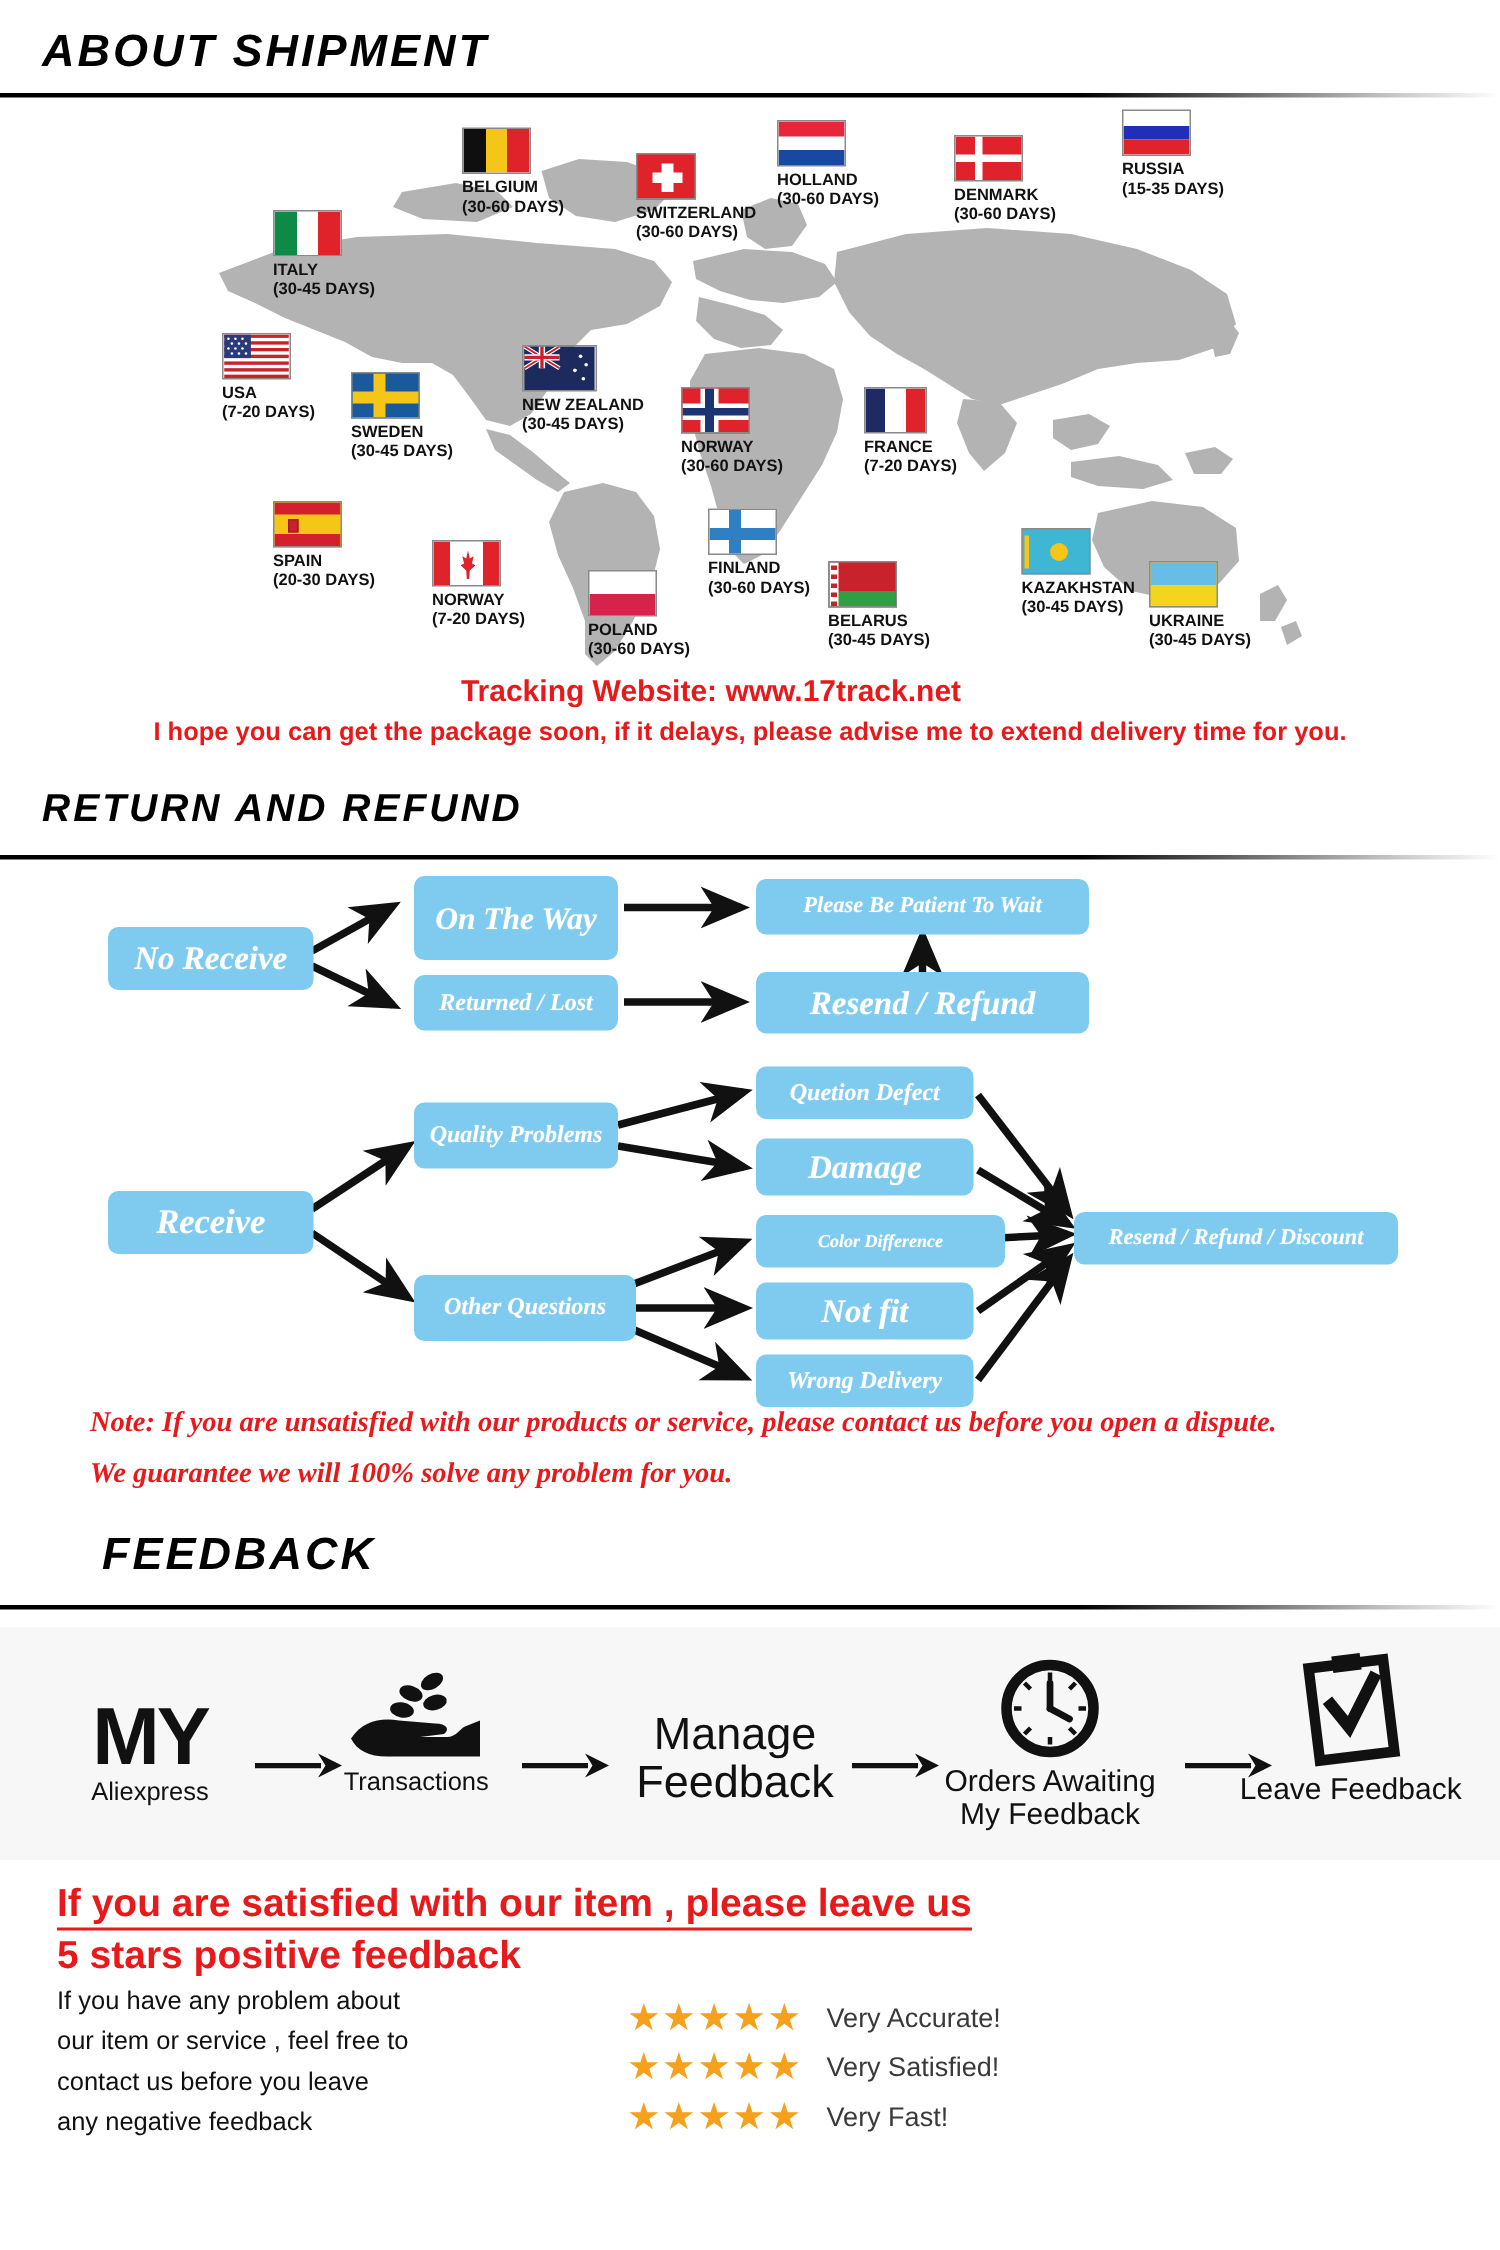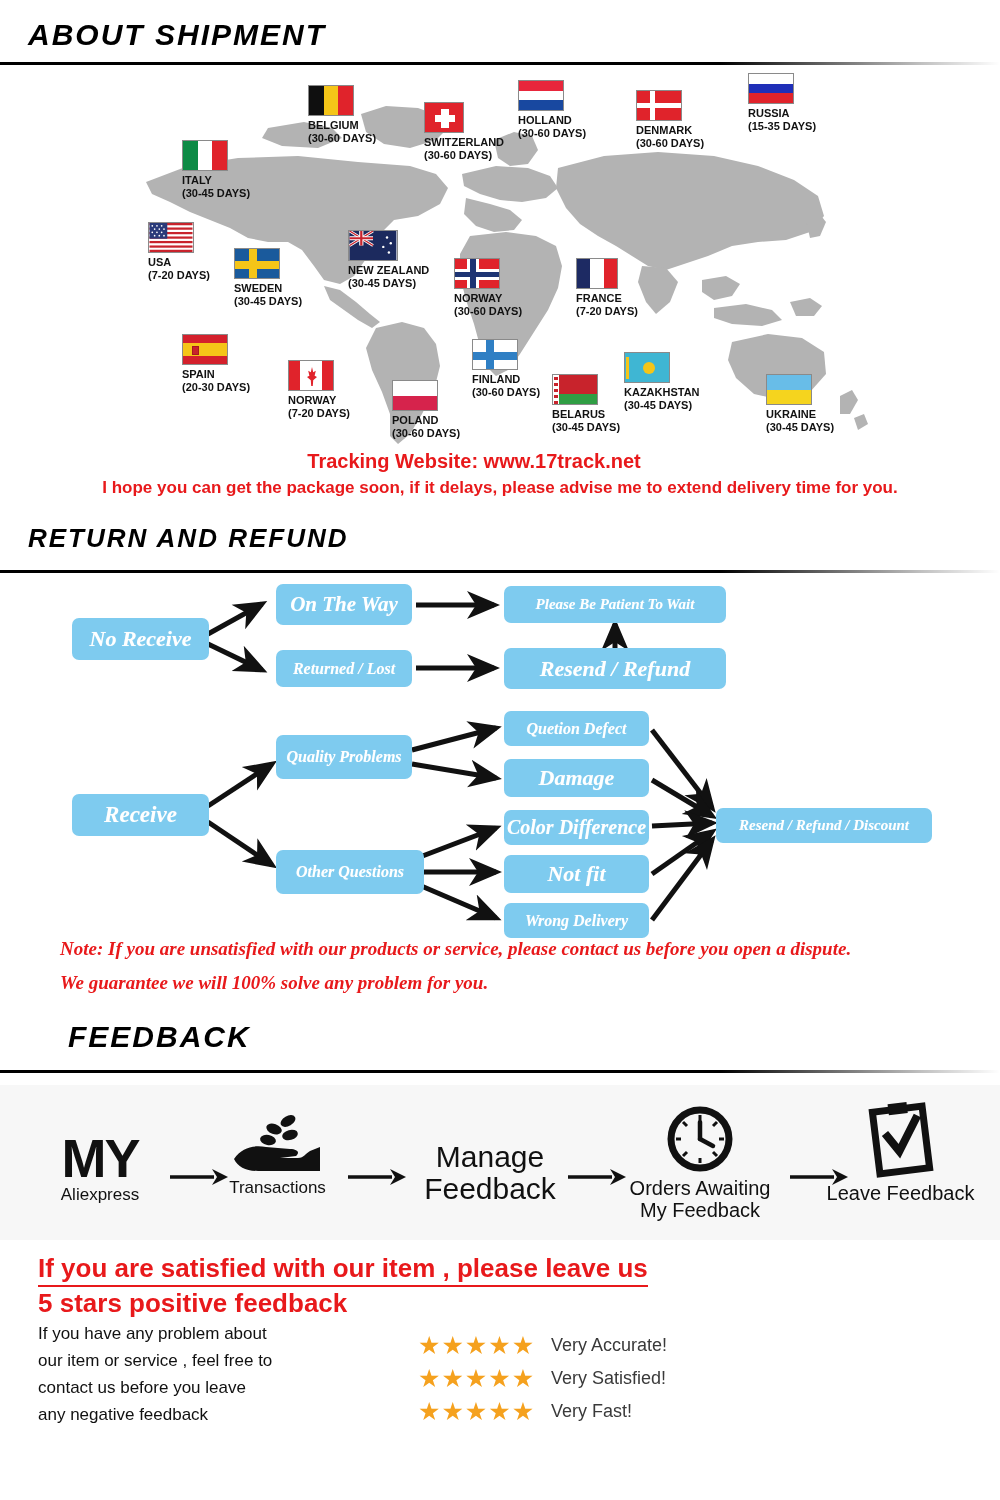--- a/index.html
+++ b/index.html
@@ -400,21 +400,21 @@
         <span style="position:absolute;left:1px;top:14px;width:4px;height:3px;background:#c8232c;"></span>
         <span style="position:absolute;left:1px;top:20px;width:4px;height:3px;background:#c8232c;"></span>
         <span style="position:absolute;left:1px;top:26px;width:4px;height:3px;background:#c8232c;"></span>
       </span>
       <div class="flaglabel">
         <div>BELARUS</div>
         <div class="days">(30-45 DAYS)</div>
       </div>
     </div>
 
-    <div class="flagitem" style="left:624px; top:290px;">
+    <div class="flagitem" style="left:681px; top:290px;">
       <span class="flag" style="width:46px;height:31px;background:#3fb6d3;">
         <span style="position:absolute;left:18px;top:9px;width:12px;height:12px;border-radius:50%;background:#f5c518;"></span>
         <span style="position:absolute;left:1px;top:4px;width:3px;height:22px;background:#f5c518;"></span>
       </span>
       <div class="flaglabel">
         <div>KAZAKHSTAN</div>
         <div class="days">(30-45 DAYS)</div>
       </div>
     </div>
 
@@ -472,39 +472,39 @@
         <path d="M652 170 L712 248"></path>
         <path d="M652 220 L712 256"></path>
         <path d="M652 266 L712 263"></path>
         <path d="M652 314 L712 272"></path>
         <path d="M652 360 L712 280"></path>
       </g>
     </svg>
 
     <div class="node" style="left:72px; top:58px; width:137px; height:42px; font-size:22px;">No Receive</div>
 
-    <div class="node" style="left:276px; top:24px; width:136px; height:41px; font-size:21px;">On The Way</div>
+    <div class="node" style="left:276px; top:24px; width:136px; height:56px; font-size:21px;">On The Way</div>
 
     <div class="node" style="left:276px; top:90px; width:136px; height:37px; font-size:16px;">Returned / Lost</div>
 
     <div class="node" style="left:504px; top:26px; width:222px; height:37px; font-size:15px;">Please Be Patient To Wait</div>
 
     <div class="node" style="left:504px; top:88px; width:222px; height:41px; font-size:22px;">Resend / Refund</div>
 
     <div class="node" style="left:72px; top:234px; width:137px; height:42px; font-size:23px;">Receive</div>
 
     <div class="node" style="left:276px; top:175px; width:136px; height:44px; font-size:16px;">Quality Problems</div>
 
     <div class="node" style="left:276px; top:290px; width:148px; height:44px; font-size:16px;">Other Questions</div>
 
     <div class="node" style="left:504px; top:151px; width:145px; height:35px; font-size:16px;">Quetion Defect</div>
 
     <div class="node" style="left:504px; top:199px; width:145px; height:38px; font-size:22px;">Damage</div>
 
-    <div class="node" style="left:504px; top:250px; width:145px; height:35px; font-size:20px;">Color Difference</div>
+    <div class="node" style="left:504px; top:250px; width:166px; height:35px; font-size:12px;">Color Difference</div>
 
     <div class="node" style="left:504px; top:295px; width:145px; height:38px; font-size:22px;">Not fit</div>
 
     <div class="node" style="left:504px; top:343px; width:145px; height:35px; font-size:16px;">Wrong Delivery</div>
 
     <div class="node" style="left:716px; top:248px; width:216px; height:35px; font-size:15px;">Resend / Refund / Discount</div>
   </div>
 
   <div class="note" style="left:60px; top:938px;">Note: If you are unsatisfied with our products or service, please contact us before you open a dispute.</div>
   <div class="note" style="left:60px; top:972px;">We guarantee we will 100% solve any problem for you.</div>

